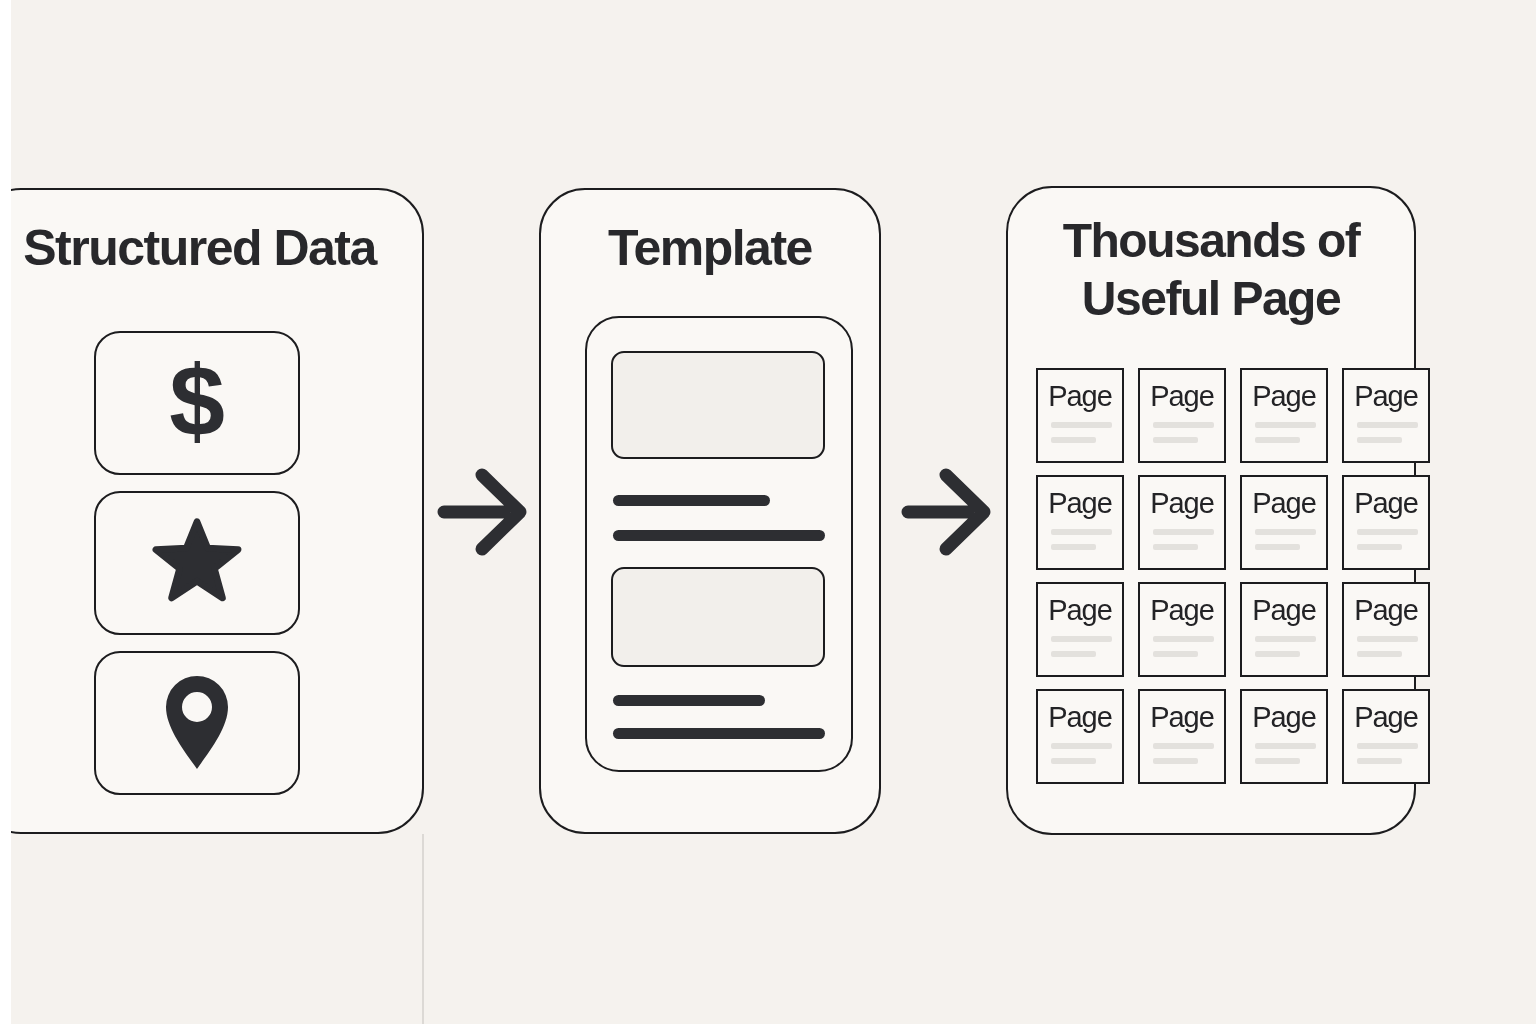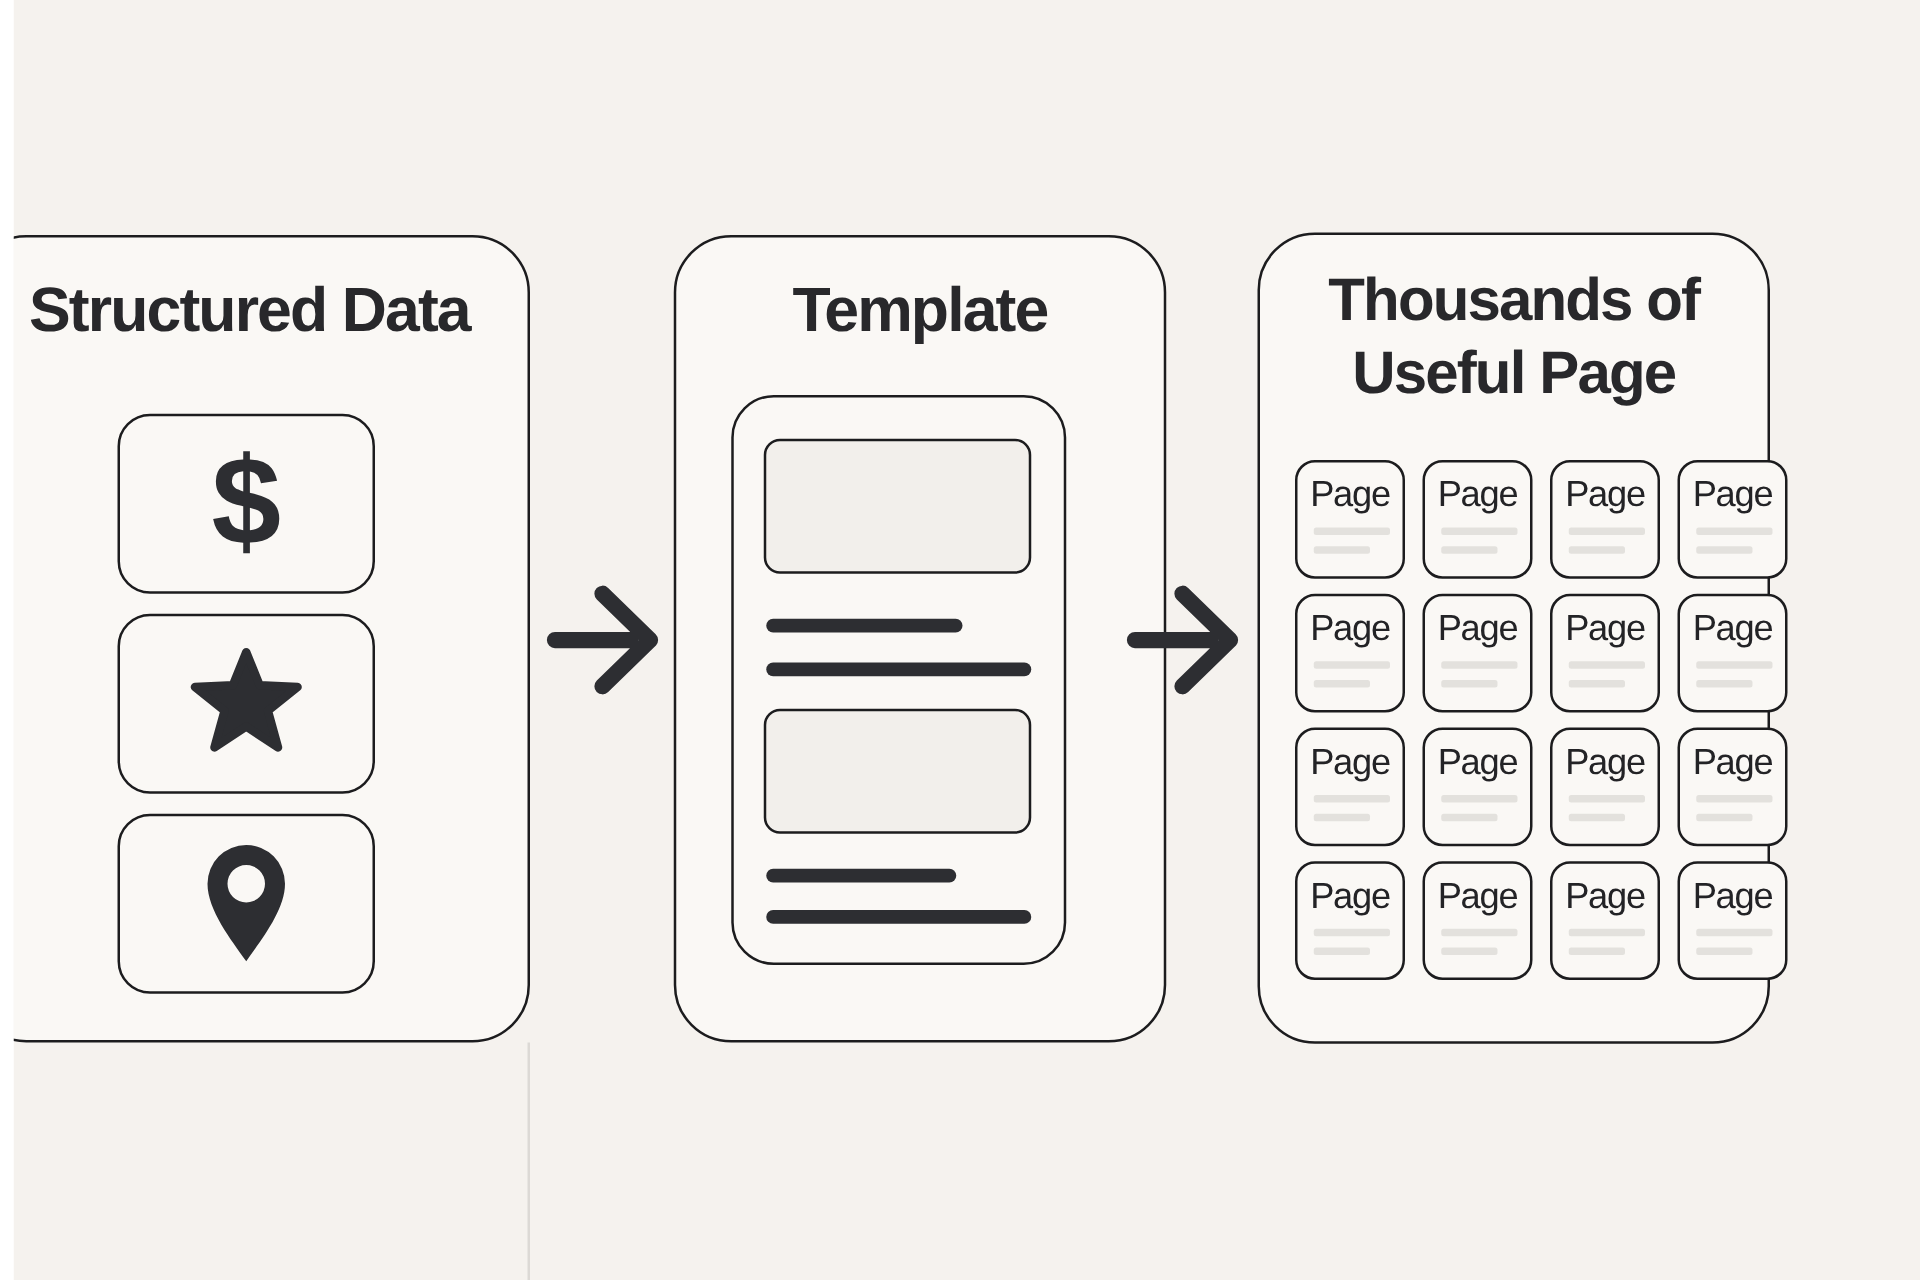--- a/index.html
+++ b/index.html
@@ -13,21 +13,21 @@
     margin-left:11px;
   }
   .panel{
     position:absolute;
     background:var(--panel-background,#faf8f5);
     border:2.5px solid var(--stroke,#1c1c1e);
     border-radius:46px;
     box-sizing:border-box;
   }
   .panel-structured{ left:-36px; top:188px; width:449px; height:646px; }
-  .panel-template  { left:528px; top:188px; width:394px; height:646px; }
+  .panel-template  { left:528px; top:188px; width:342px; height:646px; }
   .panel-pages     { left:995px; top:186px; width:410px; height:649px; }
 
   .panel-title{
     margin:30px 0 0 0;
     text-align:center;
     font-weight:bold;
     font-size:50px;
     letter-spacing:-1.5px;
     line-height:56px;
     color:#28282b;
@@ -84,21 +84,21 @@
   
   .page-grid{
     position:absolute; left:28px; top:180px;
     display:grid;
     grid-template-columns:repeat(4,88px);
     grid-auto-rows:95px;
     column-gap:14px; row-gap:12px;
   }
   .page-card{
     border:2px solid var(--stroke,#1c1c1e);
-    border-radius:16px;
+    border-radius:0;
     background:var(--panel-background,#faf8f5);
     box-sizing:border-box;
     overflow:hidden;
   }
   .page-card-label{
     text-align:center;
     margin-top:11px;
     font-size:29px;
     letter-spacing:-1px;
     color:#232326;

